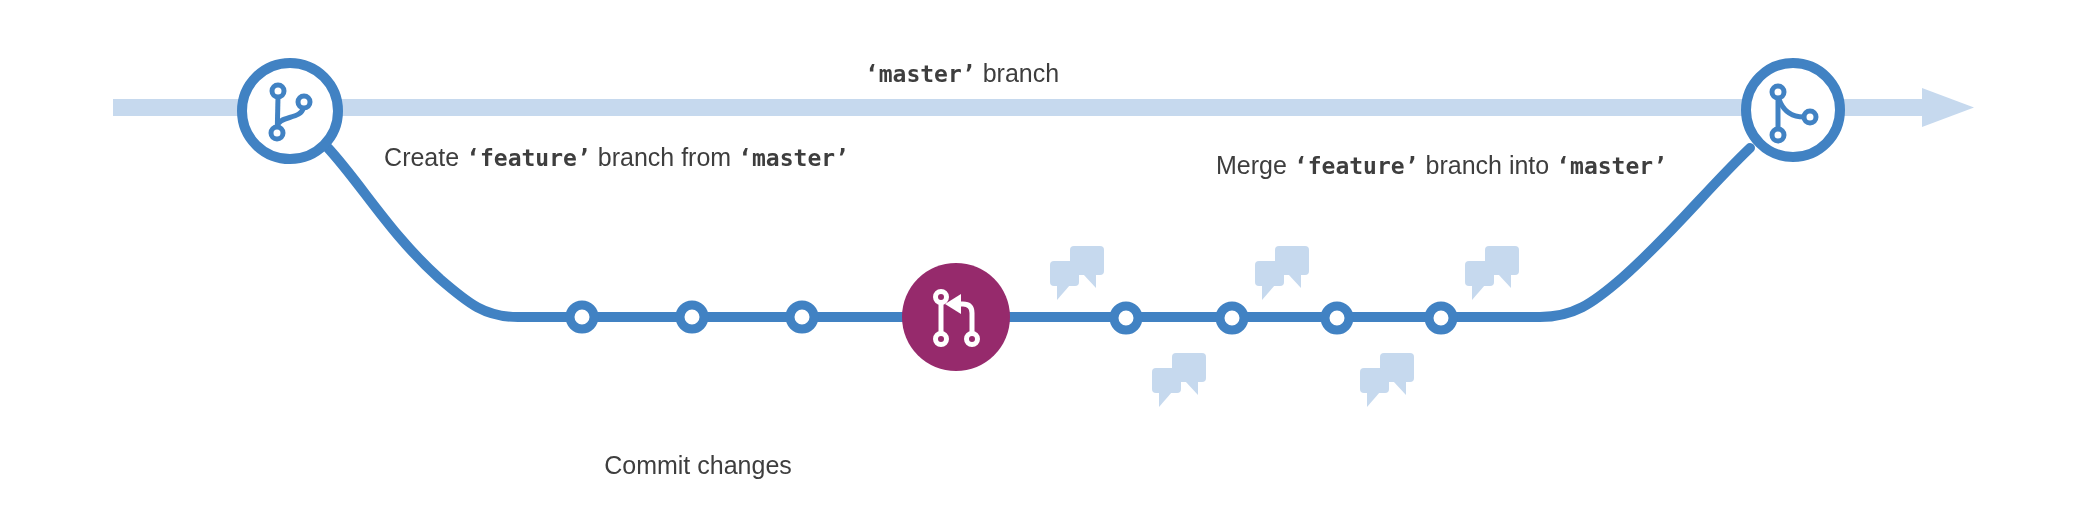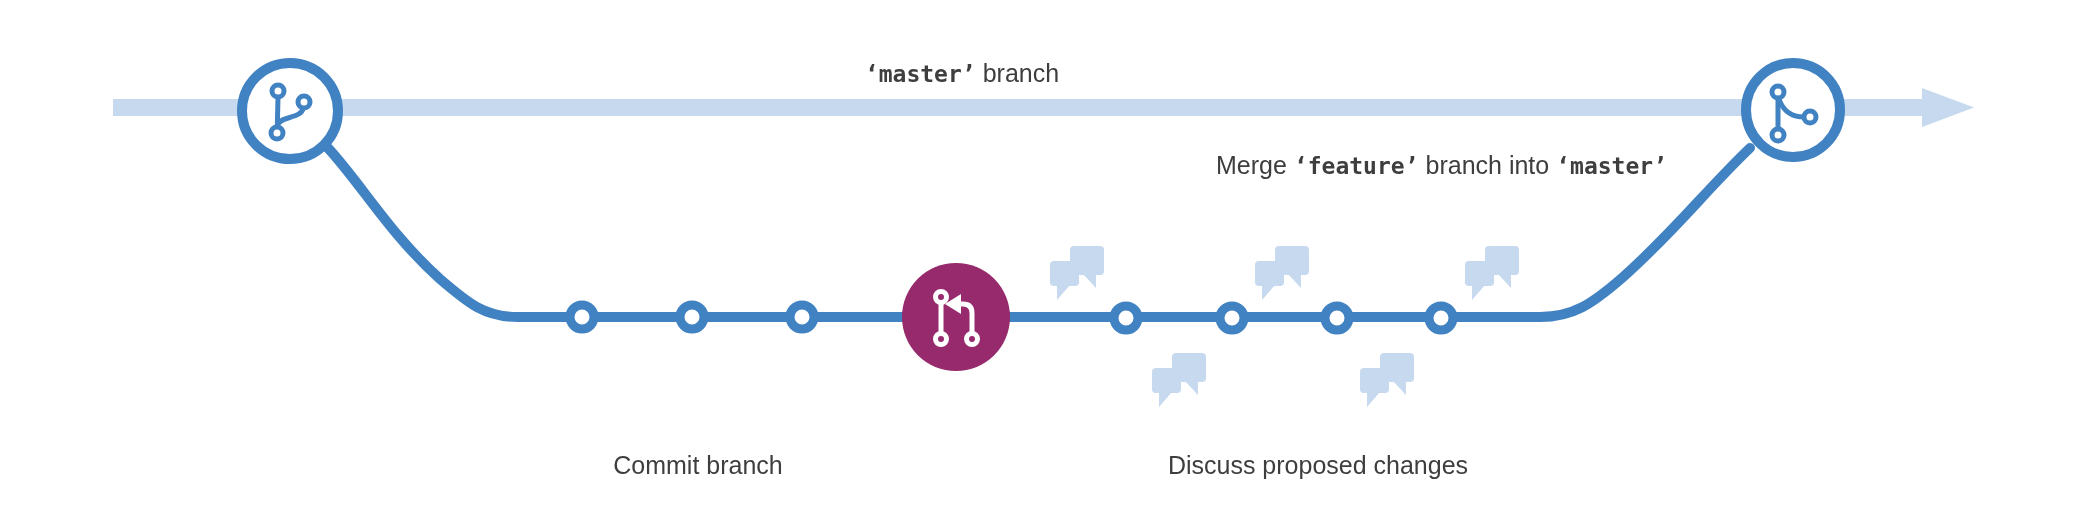--- a/index.html
+++ b/index.html
@@ -109,21 +109,23 @@
       <use href="#bubbles" x="1465" y="246" width="56" height="54"></use>
       <use href="#bubbles" x="1152" y="353" width="56" height="54"></use>
       <use href="#bubbles" x="1360" y="353" width="56" height="54"></use>
     </g>
   </svg>
 
   <div class="label" style="left:962px;top:73px;">
     <span class="code">‘master’</span><span>branch</span>
   </div>
 
+  <div class="label" style="left:620px;top:157px;">
+    <span>Create</span><span class="code">‘feature’</span><span>branch from</span><span class="code">‘master’</span>
+  </div>
 
   <div class="label" style="left:1445px;top:157px;margin-top:8px;">
     <span>Merge</span><span class="code">‘feature’</span><span>branch into</span><span class="code">‘master’</span>
   </div>
 
-  <div class="label" style="left:698px;top:465px;">Commit branch</div>
-  <div class="label" style="left:1318px;top:465px;">Discuss proposed changes</div>
+  <div class="label" style="left:698px;top:465px;">Commit changes</div>
 
 </div>
 
 </body></html>

